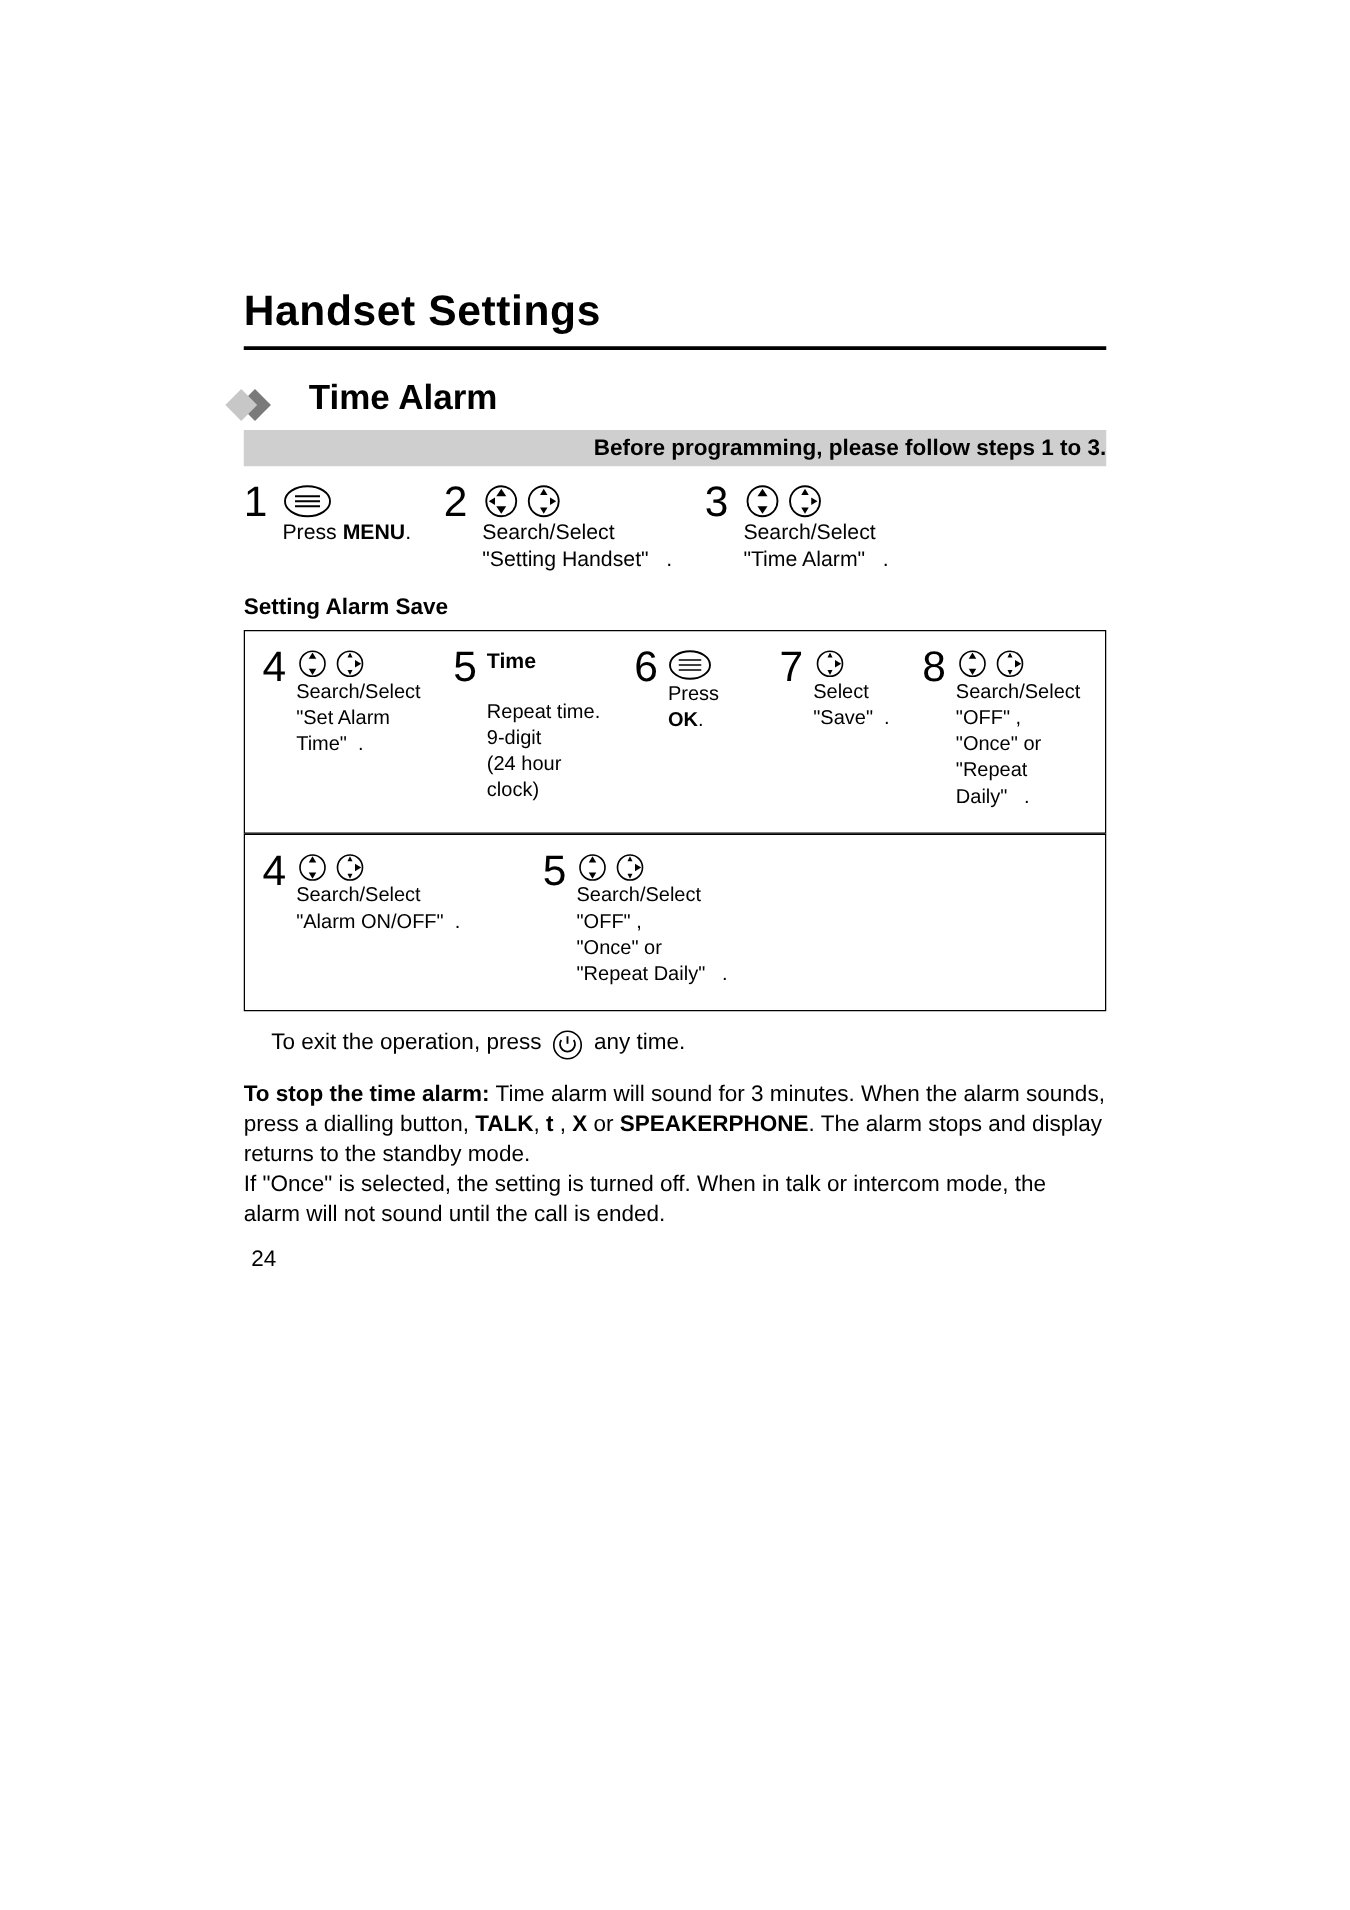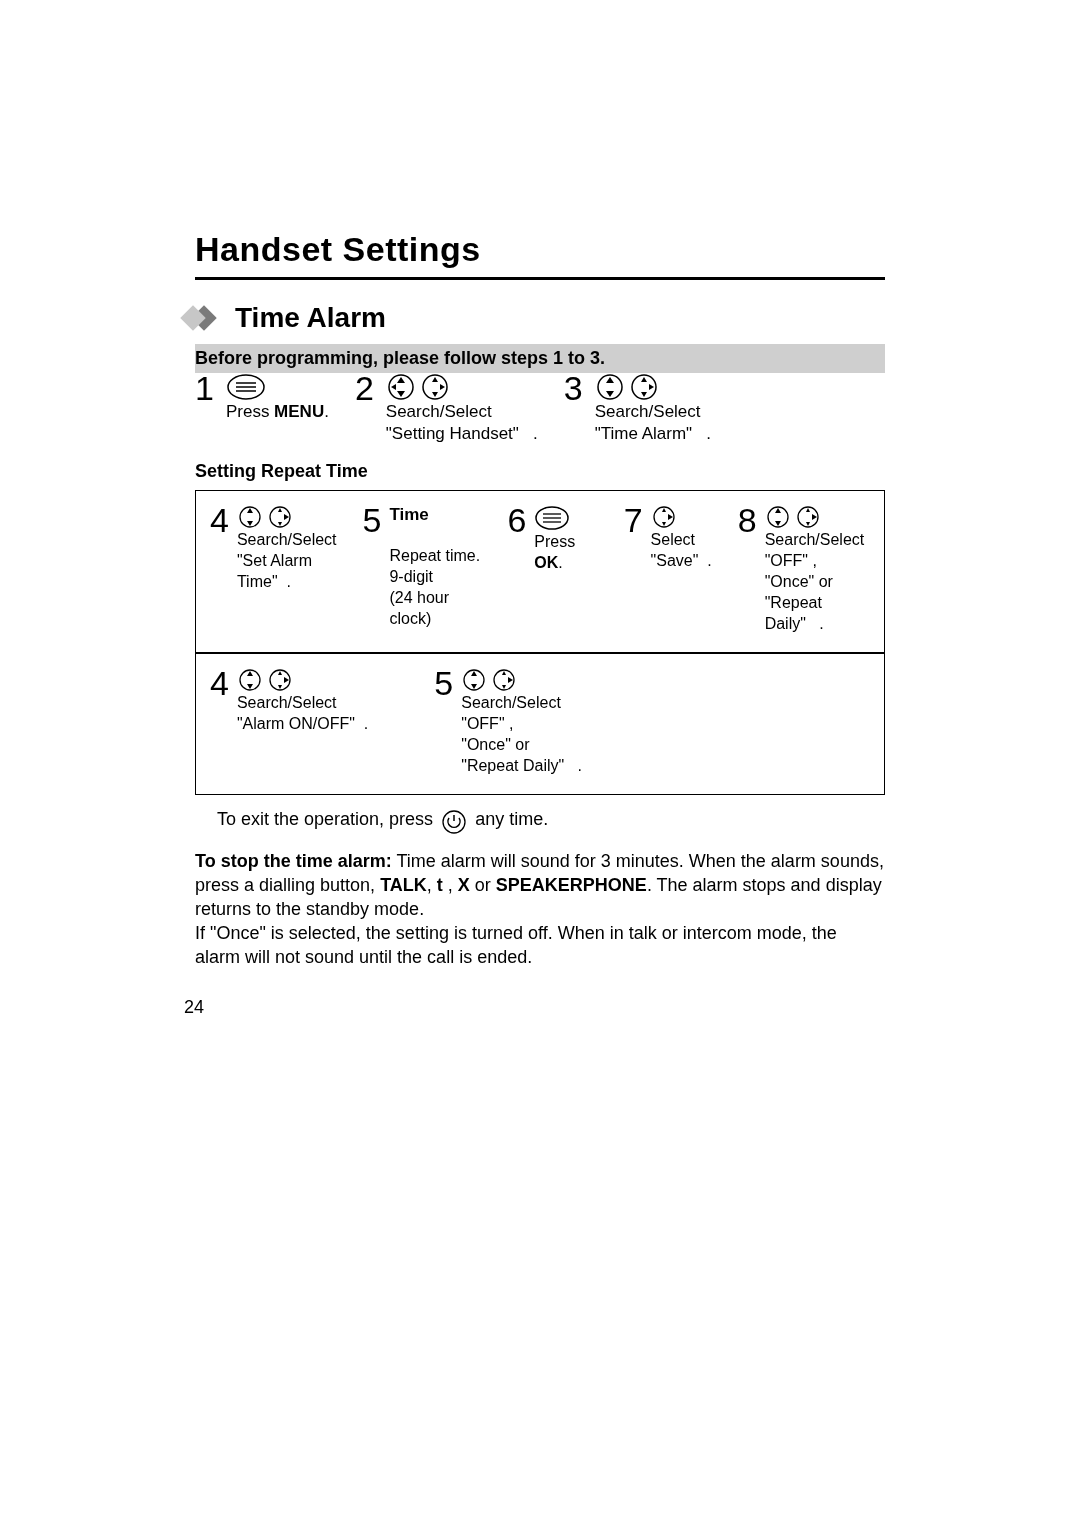--- a/index.html
+++ b/index.html
@@ -17,39 +17,39 @@
     font-weight:700;
     margin:0 0 8px 0;
     letter-spacing:.5px;
   }
   .hr{
     border-top:3px solid #000;
     margin:6px 0 22px 0;
   }
   .subtitle-row{
     display:flex;
-    align-items:center;
-    gap:12px;
+    align-items:flex-end;
+    gap:24px;
     margin-bottom:10px;
   }
   .diamond{width:18px;height:18px;transform:rotate(45deg);}
   .d-left{background:#7a7a7a;}
   .d-right{background:#c7c7c7;margin-left:-22px;}
   h2{
     font-size:28px;
     font-weight:700;
     margin:0;
   }
   .greybar{
     background:#cfcfcf;
-    text-align:left;
+    text-align:right;
     font-weight:700;
     font-size:18px;
     padding:4px 0;
-    margin:4px 0 0 0;
+    margin:4px 0 14px 0;
   }
   .plain{
     font-size:18px;
     margin:4px 0 18px 0;
   }
   .steps-row{
     display:flex;
     align-items:flex-start;
     gap:26px;
     margin-bottom:14px;
@@ -86,21 +86,21 @@
     gap:8px;
     font-size:18px;
     margin:14px 0 14px 22px;
   }
   .notes{
     font-size:18px;
     line-height:24px;
   }
   .page-num{
     position:absolute;
-    left:184px;
+    left:201px;
     bottom:236px;
     font-size:18px;
   }
   
   svg{display:block;}
   .icon-inline{display:inline-block;vertical-align:middle;}
   .row-icons{display:flex;align-items:center;gap:4px;}
 </style>
 </head>
 <body>
@@ -187,21 +187,21 @@
           </span>
         </span>
         <div class="desc">
           <div>Search/Select</div>
           <div><span>"Time Alarm"</span> &nbsp;&nbsp;.</div>
         </div>
       </div>
     </div>
   </div>
 
-  <div class="sub-head">Setting Repeat Time</div>
+  <div class="sub-head">Setting Alarm Save</div>
 
   <div class="box">
     <div class="steps-row">
       <div class="step">
         <div class="num">4</div>
         <div>
           <span class="row-icons">
             <span>
                 <svg width="26" height="24">
                   <circle cx="13" cy="12" r="10" fill="none" stroke="#000" stroke-width="1.3"></circle>

